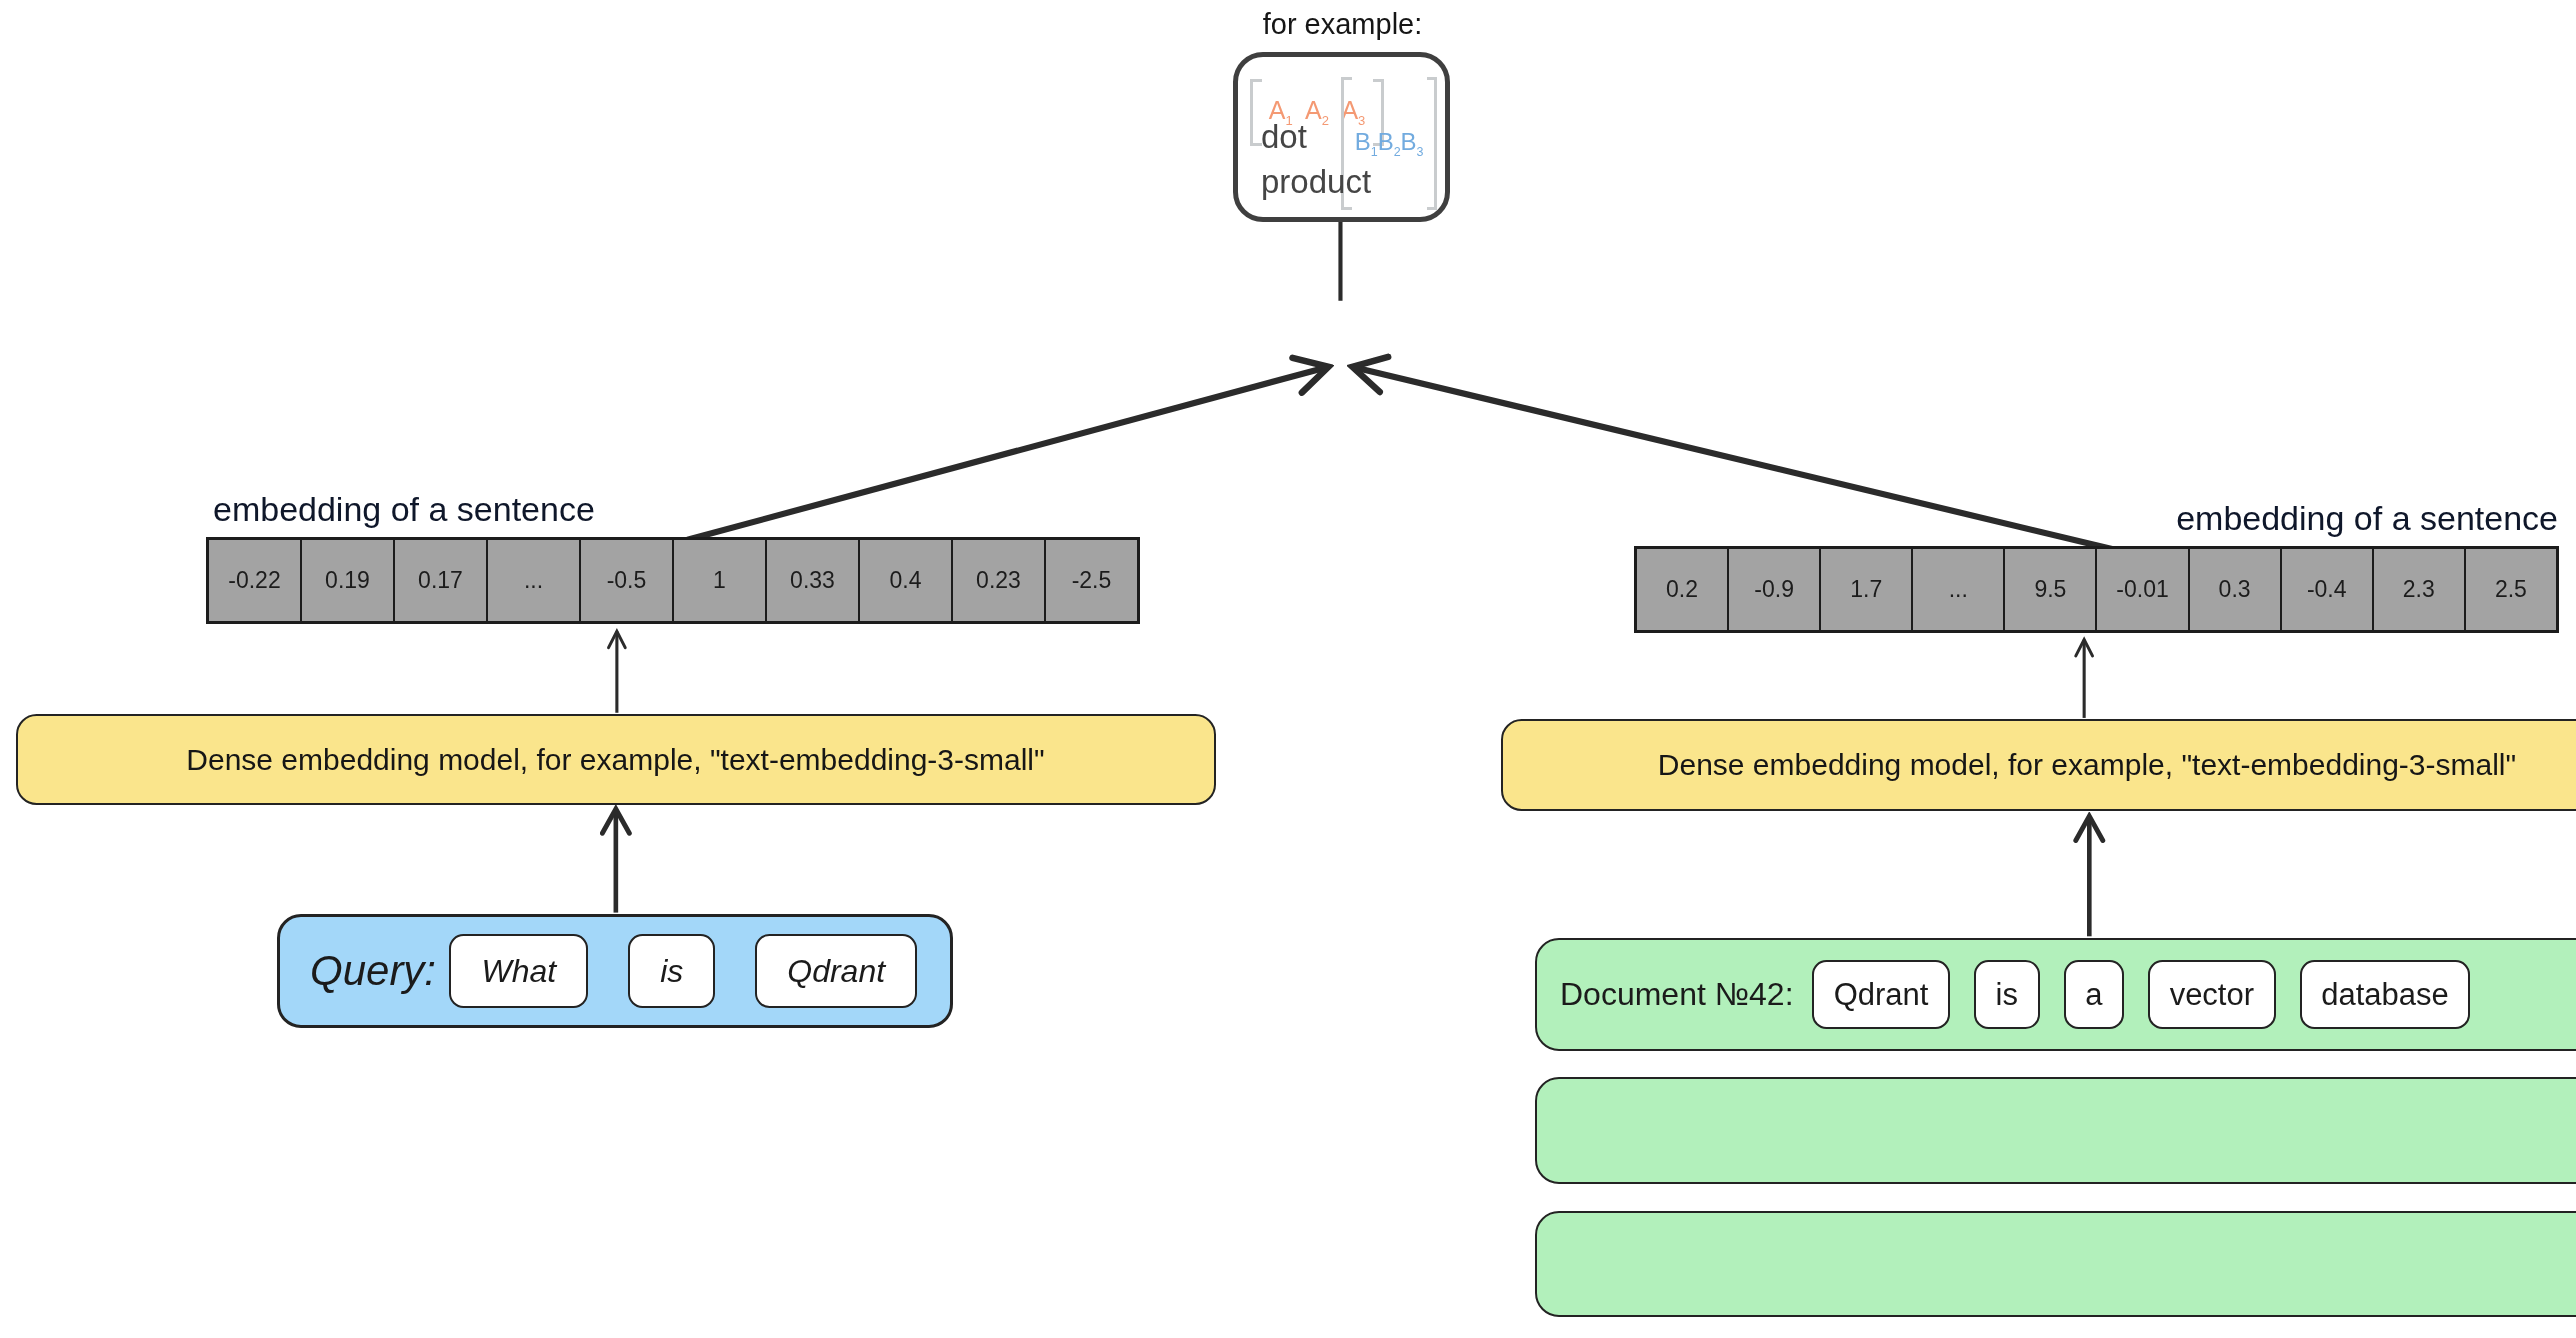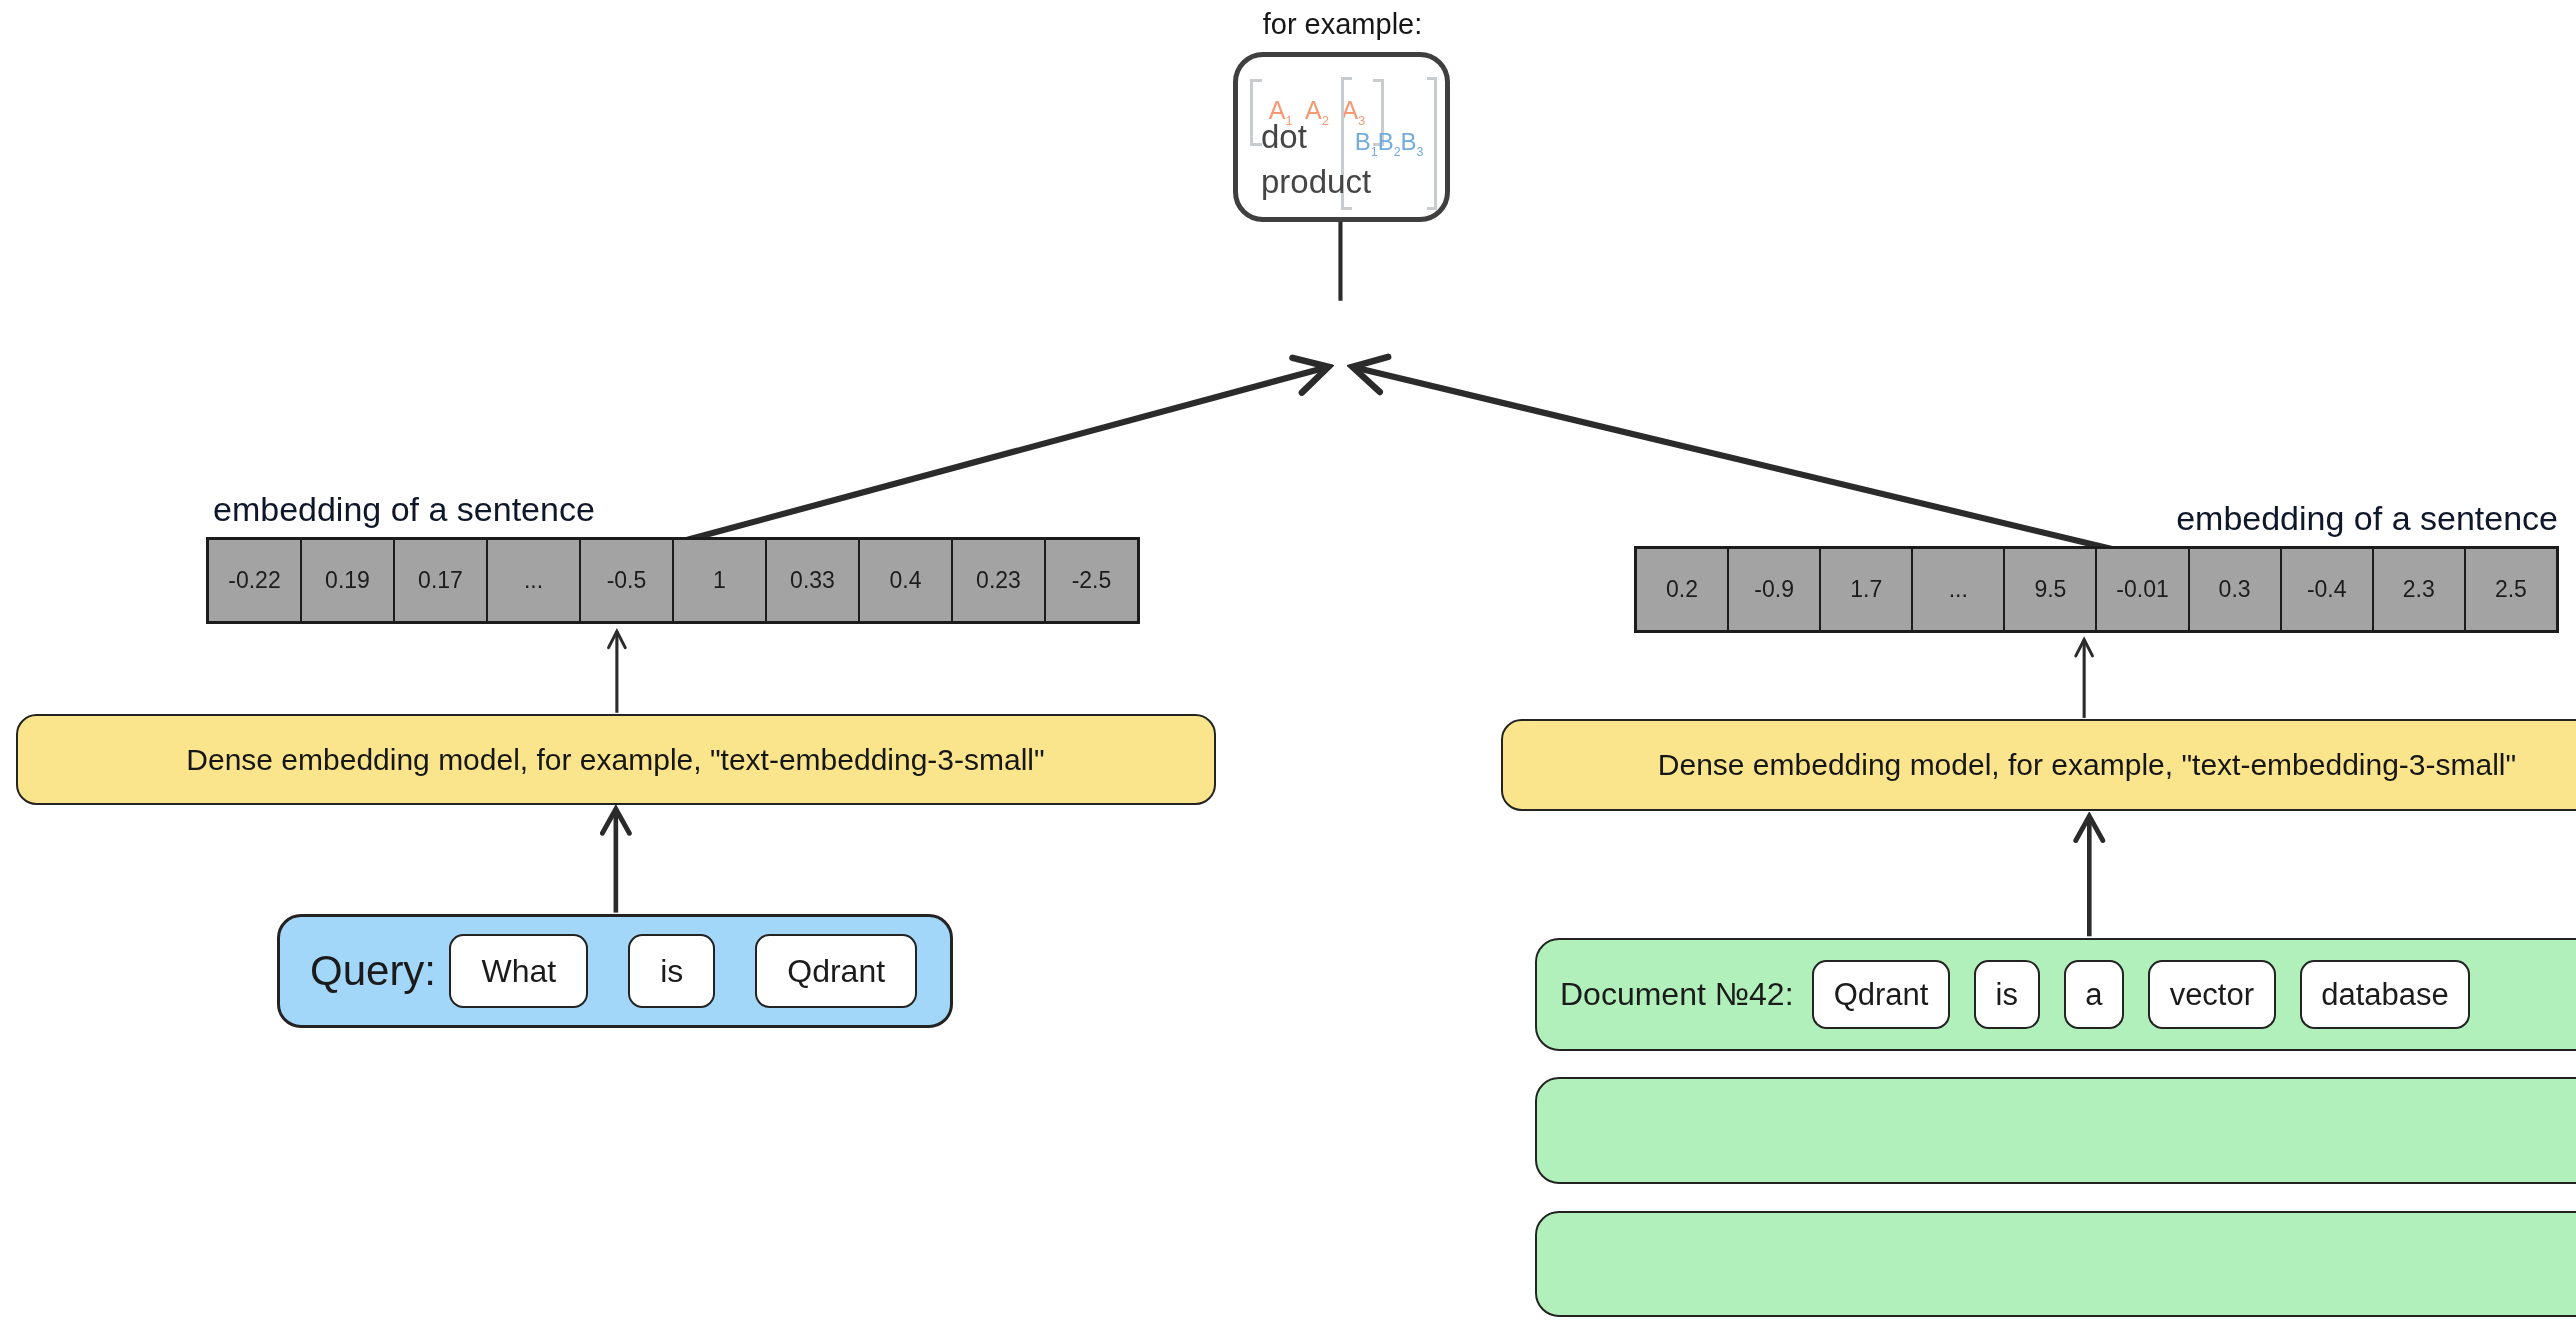--- a/index.html
+++ b/index.html
@@ -40,21 +40,21 @@
   .cell:first-child{border-left:none;}
 
   
   .model-box{background:#fae58c;border:2.6px solid #232323;border-radius:20.6px;display:flex;align-items:center;justify-content:center;
     font-size:30px;color:#161616;white-space:nowrap;}
   .model-left{left:15.5px;top:714px;width:1200px;height:91px;}
   .model-right{left:1501px;top:719px;width:1172px;height:92px;}
 
   
   .query-box{left:277px;top:914px;width:676px;height:114px;background:#a3d7f9;border:3.1px solid #232323;border-radius:24px;
-    display:flex;align-items:center;padding:10px 30px;}
+    display:flex;align-items:center;padding:10px 30px;font-style:italic;}
   .query-label{font-size:42px;color:#1b1b1b;margin-right:13.4px;white-space:nowrap;}
   .chips{display:flex;align-items:center;gap:40px;}
   .chip{background:#fff;border:2.6px solid #232323;border-radius:14.4px;padding:16.5px 30px;font-size:32px;color:#1b1b1b;white-space:nowrap;}
 
   
   .doc-box{left:1535px;top:938px;width:1066px;height:113px;background:#b2f0bb;border:2.6px solid #232323;border-radius:24px;
     display:flex;align-items:center;padding:0 23px;}
   .doc-label{font-size:32px;color:#1b1b1b;margin-right:18.5px;white-space:nowrap;}
   .doc-box .chips{gap:24px;}
   .doc-box .chip{padding:14.4px 19.6px;font-size:31px;}

